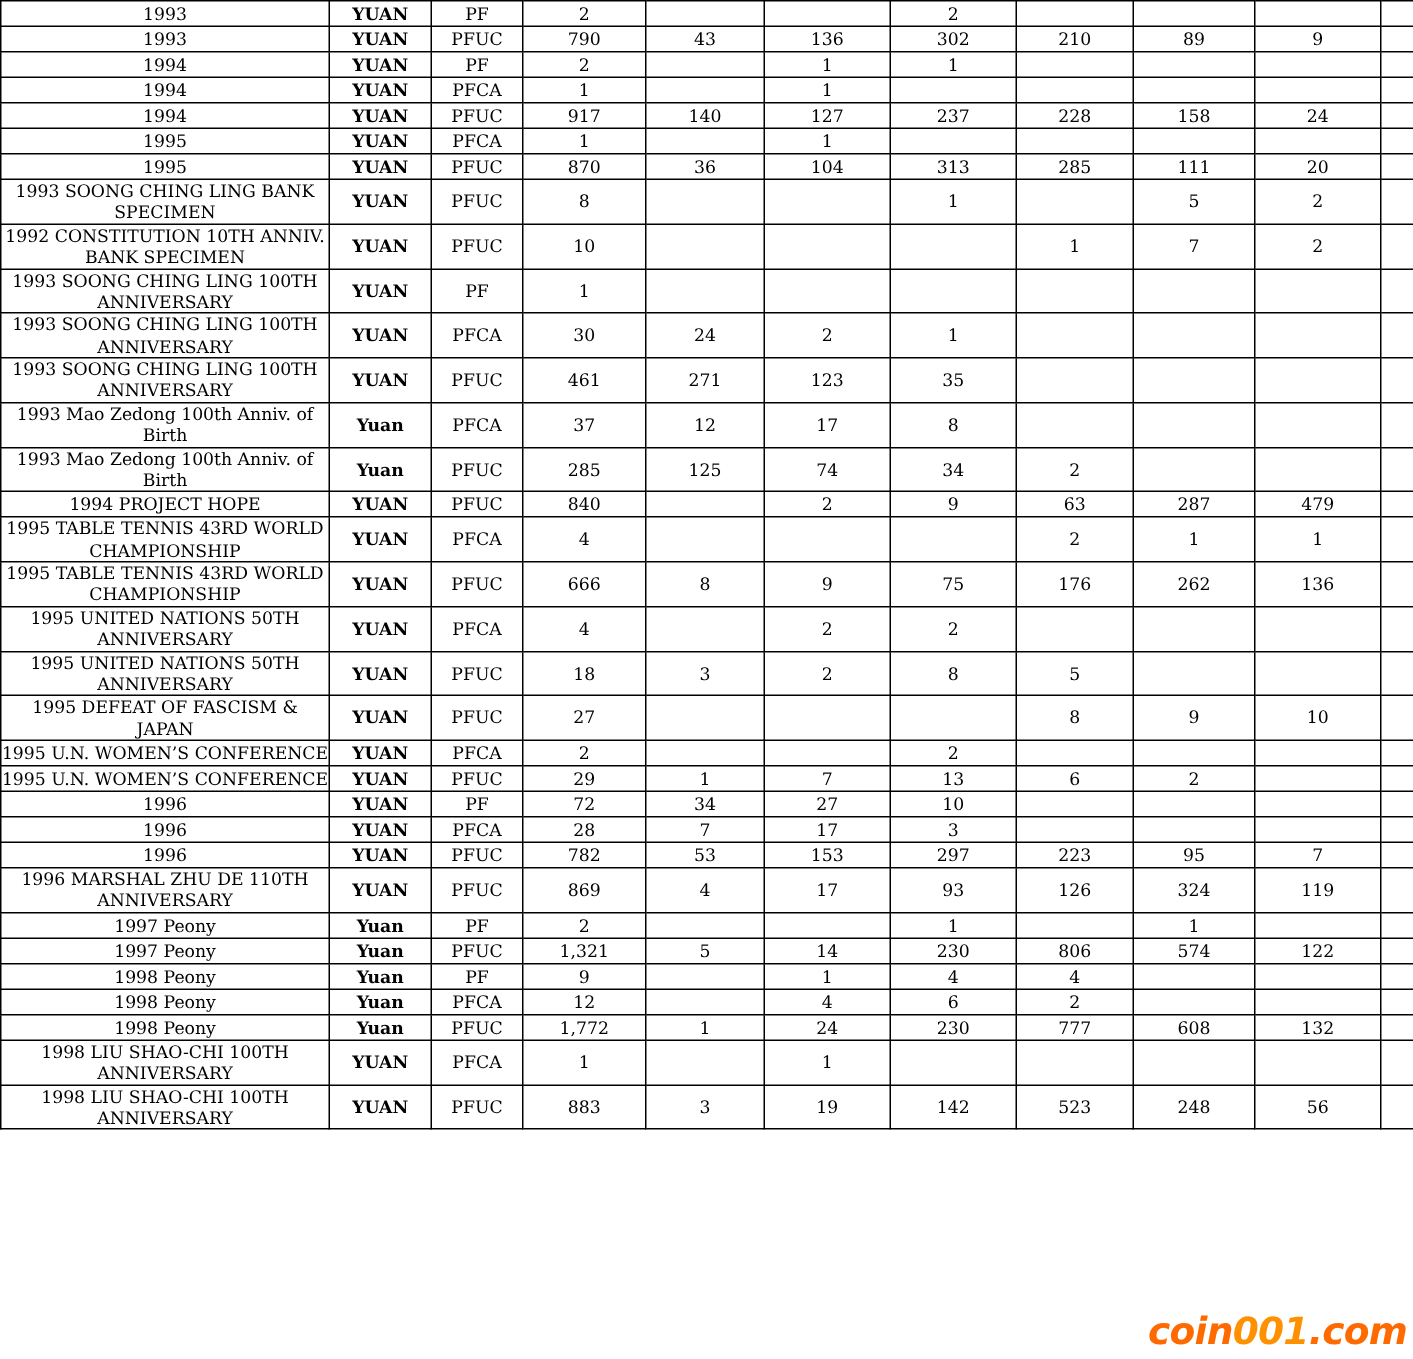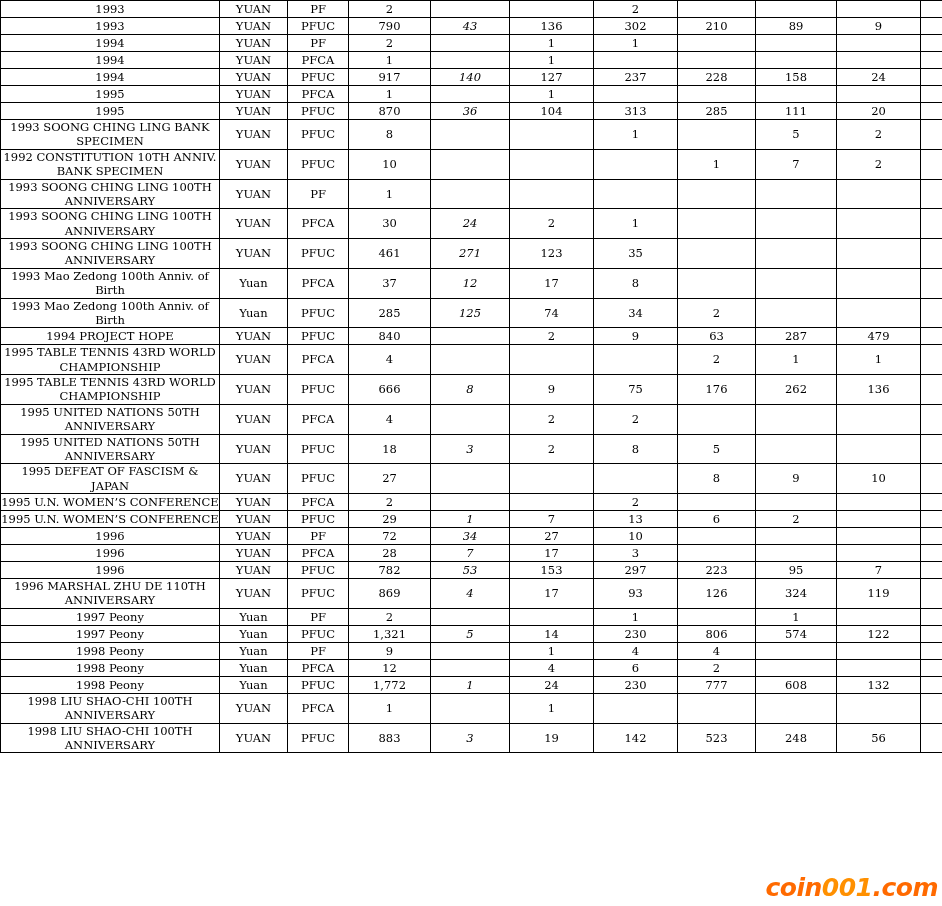--- a/index.html
+++ b/index.html
@@ -26,24 +26,24 @@
     padding: 0;
     text-align: center;
     vertical-align: middle;
     line-height: 1.25;
     font-family: "DejaVu Serif", serif;
     height: 16px;
     white-space: normal;
     word-wrap: break-word;
   }
   td.c0 { width: 218px; }
-  td.c1 { width: 67px; }
+  td.c1 { width: 67px; font-weight: bold; }
   td.c2 { width: 60px; }
   td.c3 { width: 81px; }
-  td.c4 { width: 78px; font-style: italic; }
+  td.c4 { width: 78px; }
   td.c5 { width: 83px; }
   td.c6 { width: 83px; }
   td.c7 { width: 77px; }
   td.c8 { width: 80px; }
   td.c9 { width: 83px; }
   td.c10 { width: 32px; }
   .watermark {
     position: absolute;
     right: 4px;
     bottom: 4px;

